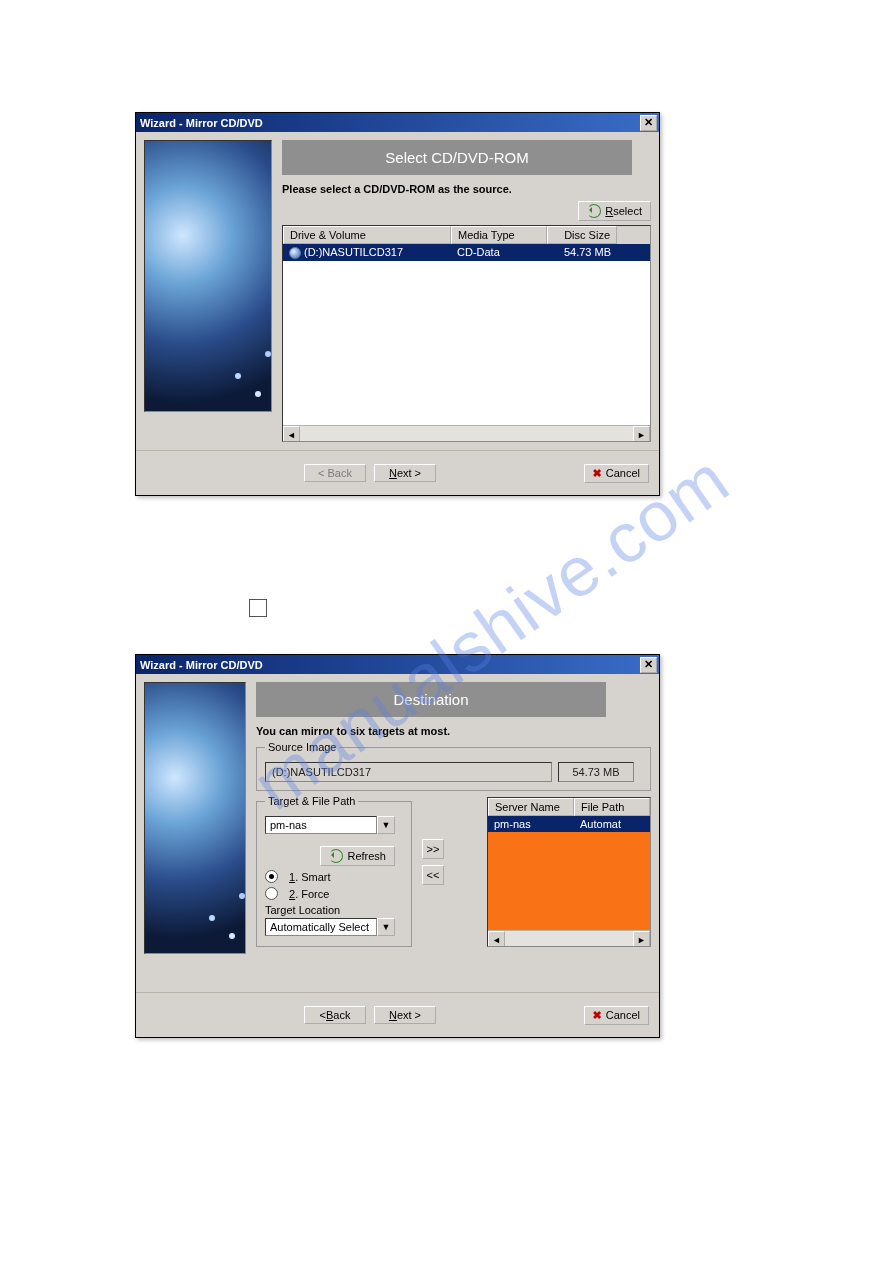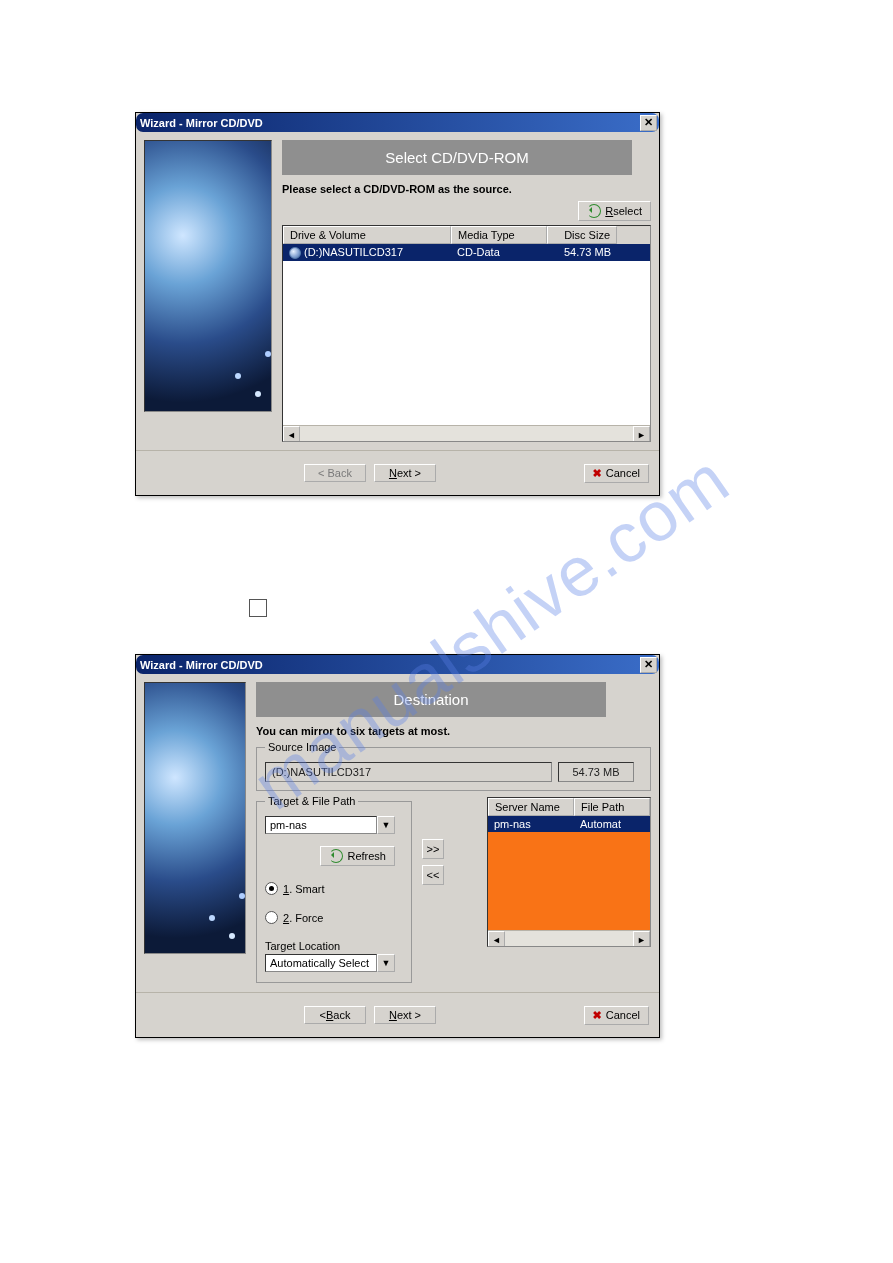--- a/index.html
+++ b/index.html
@@ -55,21 +55,20 @@
   .titlebar {
     height: 19px;
     background: linear-gradient(to right, #0a246a, #3a6dc8);
     color: #fff;
     font-weight: bold;
     font-size: 11px;
     display: flex;
     align-items: center;
     justify-content: space-between;
     padding: 0 2px 0 4px;
-    border-radius: 7px;
   }
   .titlebar .close {
     width: 15px;
     height: 14px;
     background: #d6d3ce;
     border: 1px outset #fff;
     color: #000;
     display: flex;
     align-items: center;
     justify-content: center;
@@ -308,23 +307,23 @@
     width: 16px;
     border: 1px outset #fff;
     background: #d6d3ce;
     display: flex; align-items: center; justify-content: center;
     font-size: 9px;
     cursor: pointer;
   }
   .radio-row {
     display: flex;
     align-items: center;
-    gap: 5px;
-    font-size: 11px;
-    margin: 16px 0;
+    gap: 11px;
+    font-size: 11px;
+    margin: 4px 0;
   }
   .radio {
     width: 11px; height: 11px; border: 1px solid #555; border-radius: 50%;
     background: #fff; display: inline-flex; align-items: center; justify-content: center;
   }
   .radio.checked::after {
     content: ""; width: 5px; height: 5px; background: #000; border-radius: 50%;
   }
   .tiny-btn {
     width: 22px; height: 20px;

